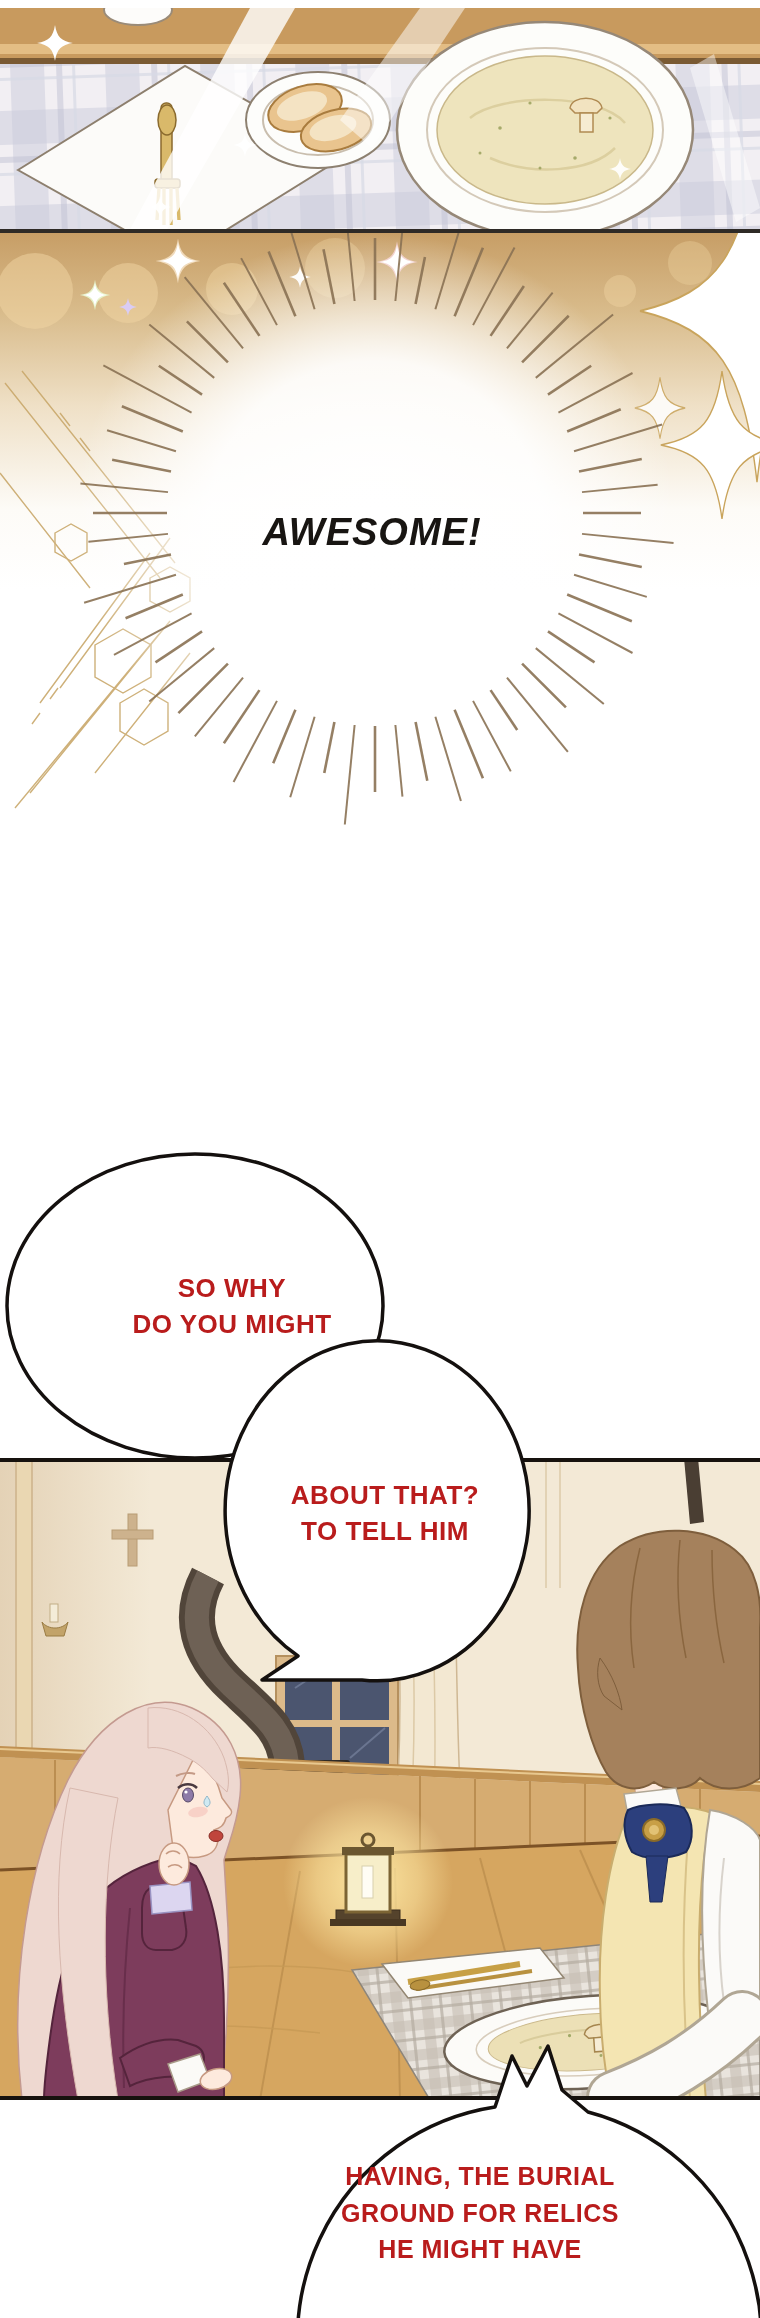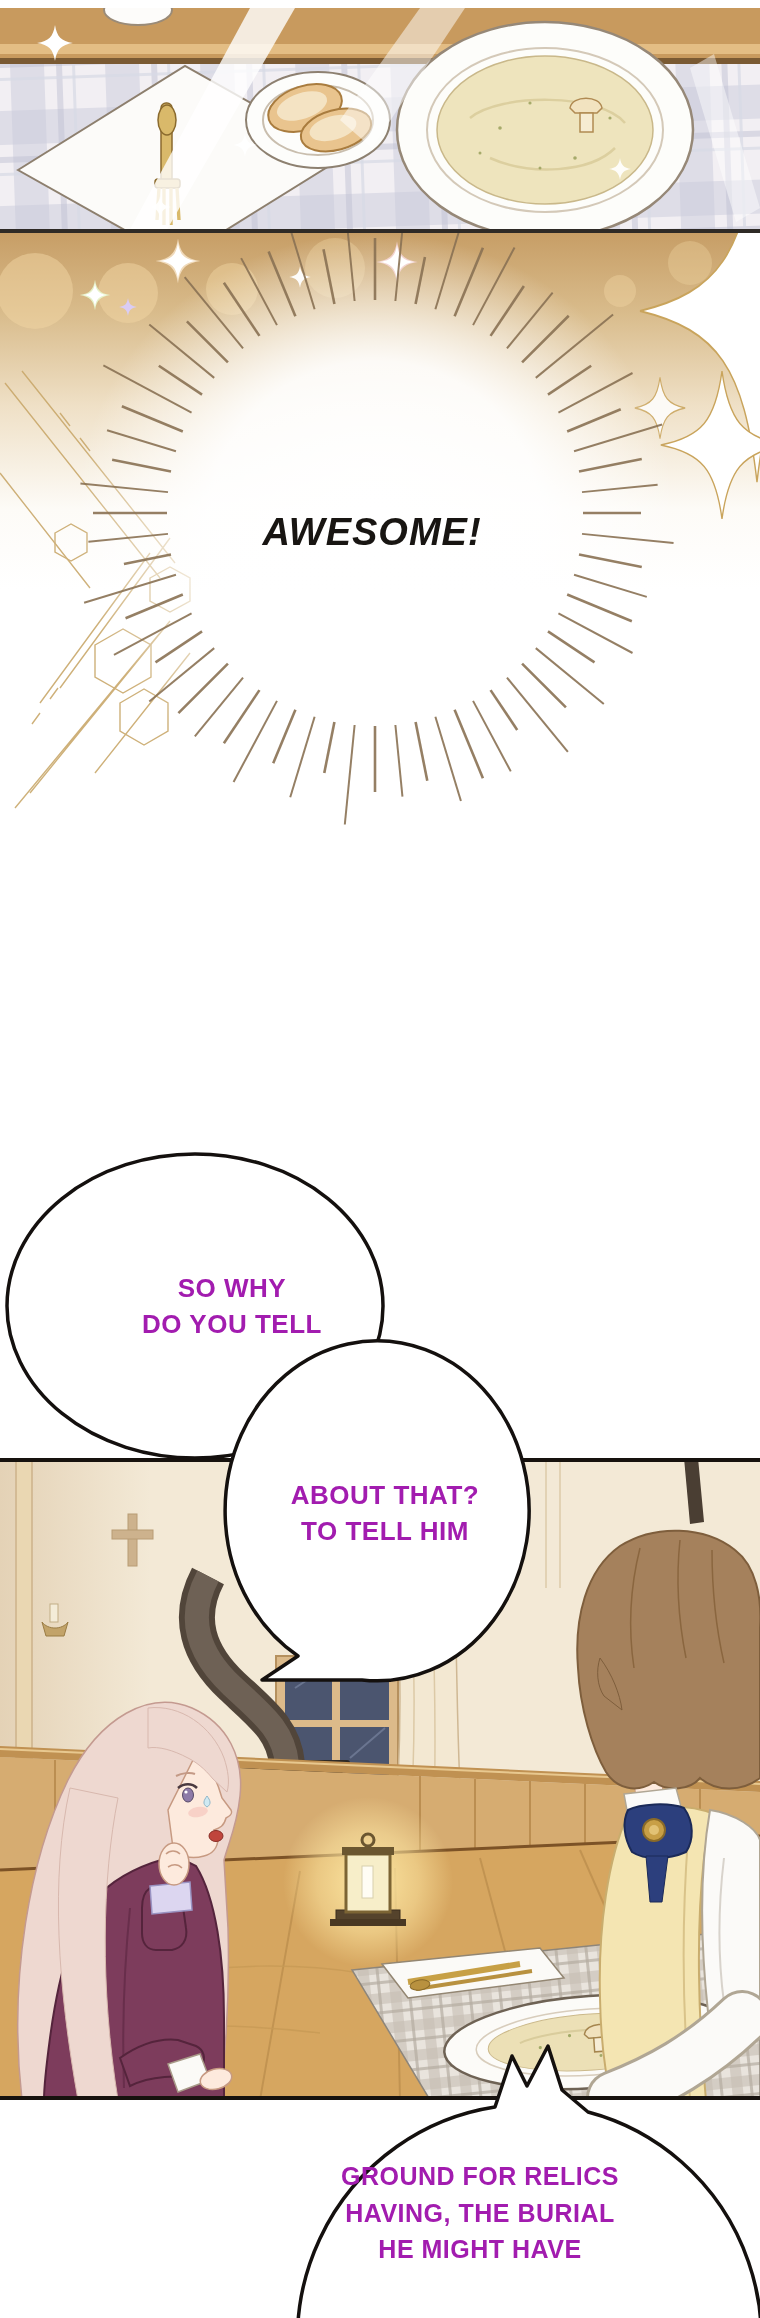--- a/index.html
+++ b/index.html
@@ -3,21 +3,21 @@
 <meta charset="utf-8">
 <style>
   html,body{margin:0;padding:0;background:#ffffff;}
   .page{position:relative;width:760px;height:2318px;margin:8px auto;background:#ffffff;overflow:hidden;
         font-family:"Liberation Sans",sans-serif;}
   .abs{position:absolute;}
   .glow-zone{left:0;top:225px;width:760px;height:575px;
     background:linear-gradient(180deg,#c79e66 0%,#d9bc8c 14%,#efe0c6 30%,#fdfbf7 48%,#ffffff 62%);}
   svg{display:block;}
   .no-ptr{pointer-events:none;}
-  .bubble-text{position:absolute;color:#a21caf;font-weight:bold;text-align:center;
+  .bubble-text{position:absolute;color:#b91c1c;font-weight:bold;text-align:center;
     letter-spacing:.5px;line-height:36px;font-size:26px;z-index:5;}
   .bubble-text .ln{display:block;}
   .awesome{position:absolute;left:172px;top:503px;width:400px;text-align:center;color:#181512;
     font-size:38px;font-weight:bold;font-style:italic;letter-spacing:1px;z-index:4;}
   .z1{z-index:1}.z2{z-index:2}
 </style>
 </head>
 <body>
 
 <div class="page">
@@ -375,29 +375,29 @@
     <rect x="0" y="638" width="760" height="4" fill="#17120e"></rect>
   </svg>
 
   <svg class="abs z2 no-ptr" style="left:0;top:1100px" width="760" height="600" viewBox="0 0 760 600">
     <ellipse cx="195" cy="198" rx="188" ry="152" fill="#ffffff" stroke="#14100e" stroke-width="3.5"></ellipse>
     <path d="M 262 572 L 298 548 A 152 170 0 1 1 362 572 L 262 572 Z" fill="#ffffff" stroke="#14100e" stroke-width="3.5" stroke-linejoin="round"></path>
   </svg>
 
   <div class="bubble-text" style="left:112px;top:1262px;width:240px;">
     <span class="ln">SO WHY</span>
-    <span class="ln">DO YOU TELL</span>
+    <span class="ln">DO YOU MIGHT</span>
   </div>
   <div class="bubble-text" style="left:265px;top:1469px;width:240px;">
     <span class="ln">ABOUT THAT?</span>
     <span class="ln">TO TELL HIM</span>
   </div>
 
   <svg class="abs z2 no-ptr" style="left:0;top:2020px" width="760" height="298" viewBox="0 0 760 298">
     <path d="M 495 79 L 512 28 L 527 58 L 548 18 L 562 62 L 588 84 A 232 235 0 1 1 495 79 Z" fill="#ffffff" stroke="#14100e" stroke-width="3.5" stroke-linejoin="round"></path>
   </svg>
   <div class="bubble-text" style="left:300px;top:2150px;width:360px;font-size:25px;line-height:36.5px;">
+    <span class="ln">HAVING, THE BURIAL</span>
     <span class="ln">GROUND FOR RELICS</span>
-    <span class="ln">HAVING, THE BURIAL</span>
     <span class="ln">HE MIGHT HAVE</span>
   </div>
 
 </div>
 
 </body></html>

